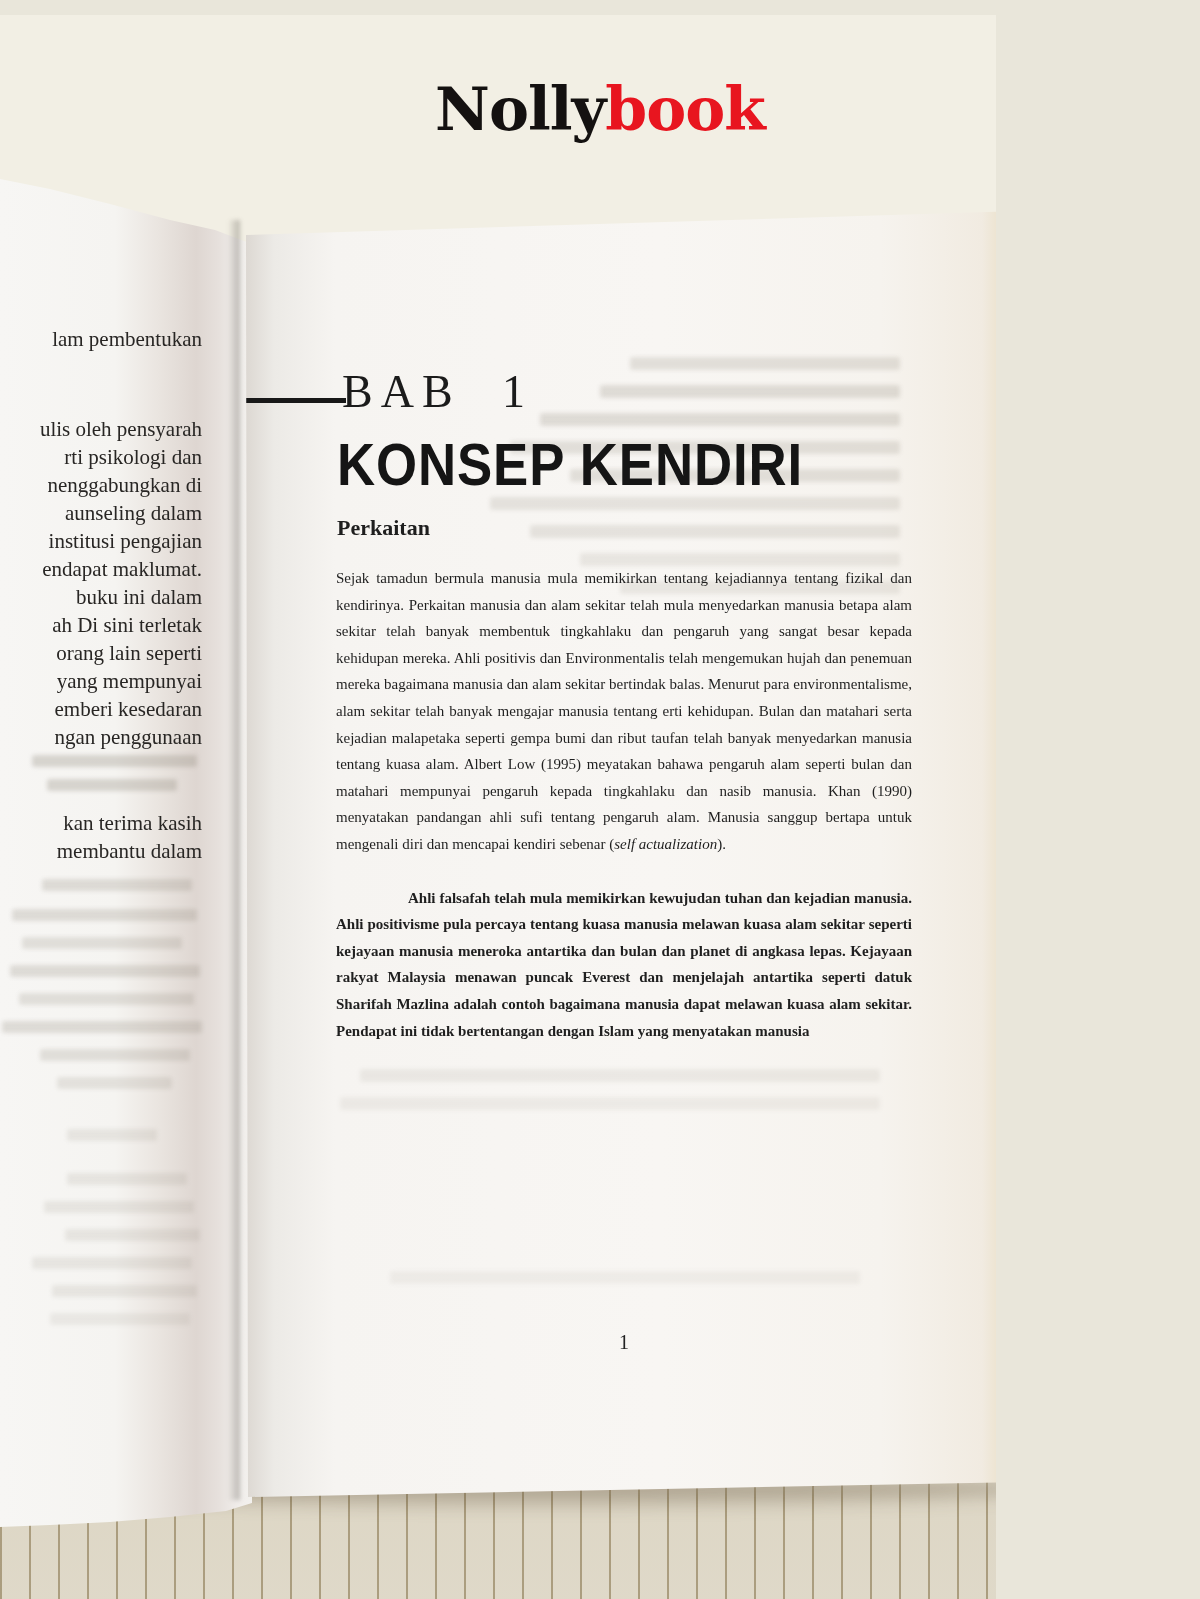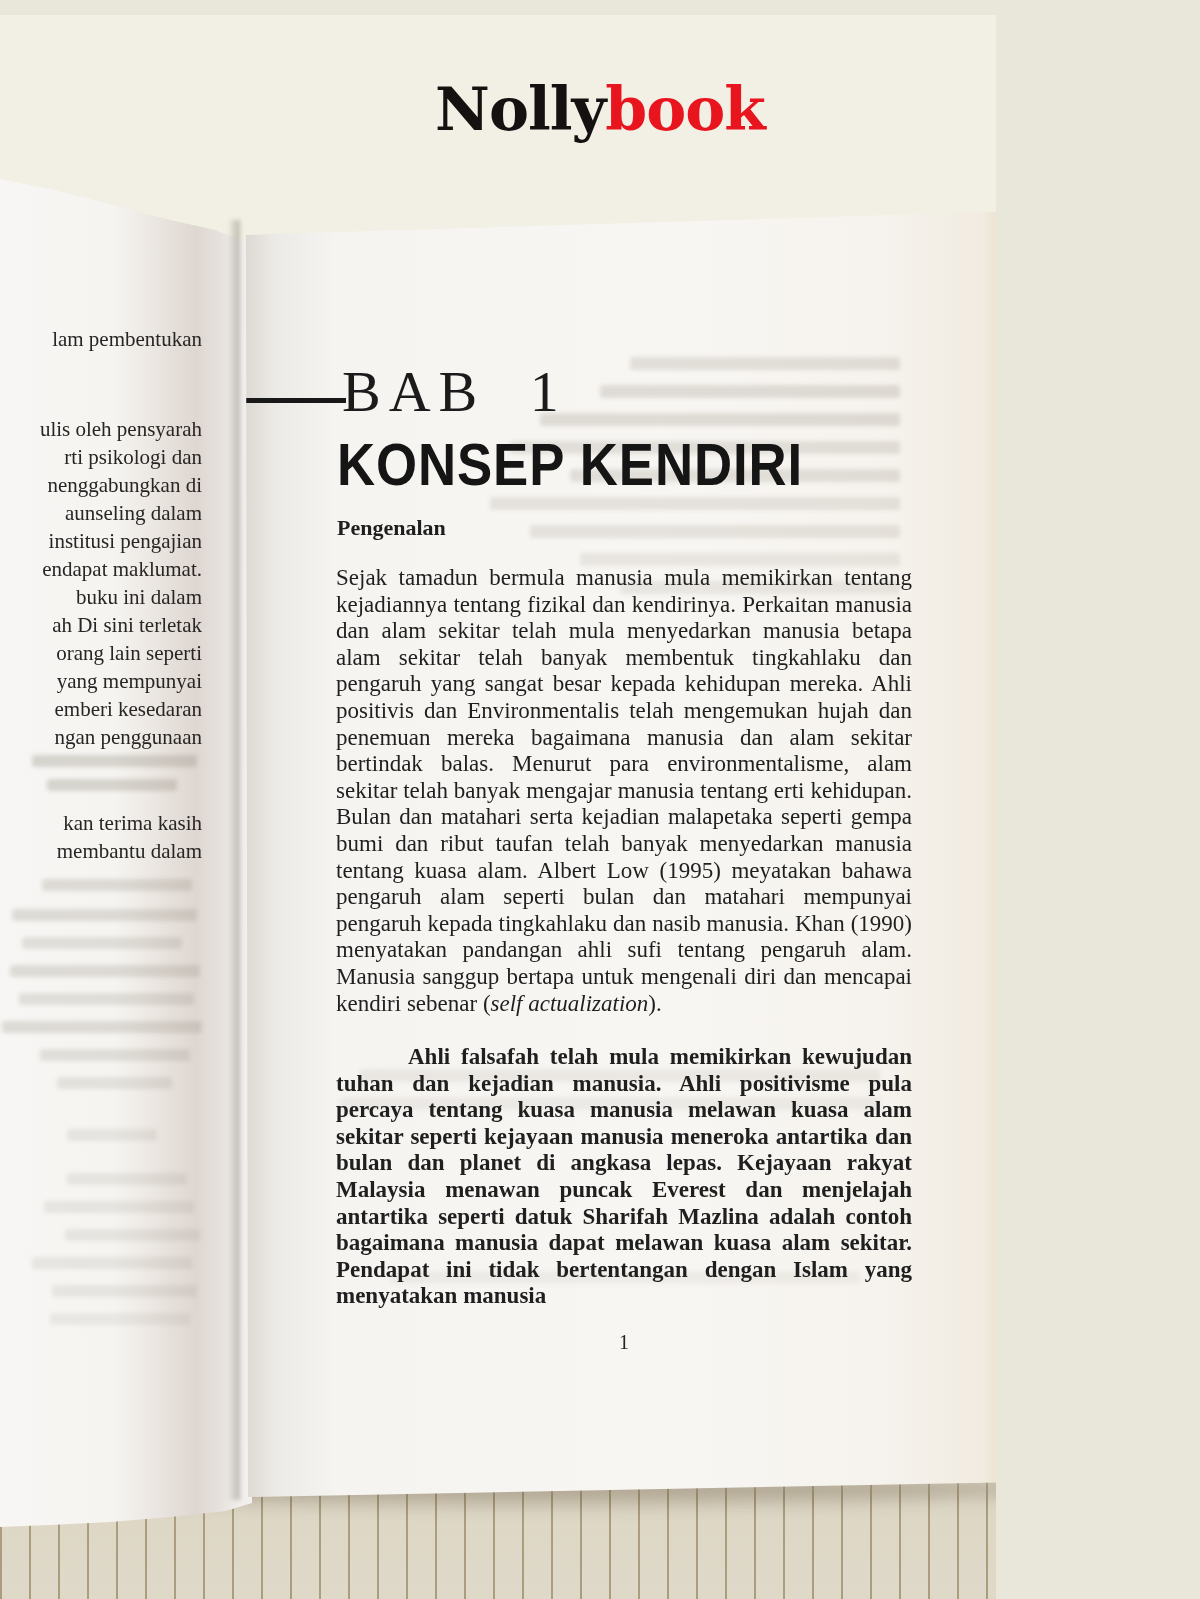--- a/index.html
+++ b/index.html
@@ -90,38 +90,38 @@
     filter:blur(2px);
   }
 
   .chapter-rule{
     position:absolute;left:0px;top:193px;width:106px;height:5px;
     background:#181818;
   }
   .chapter-label{
     position:absolute;left:102px;top:156px;
     font-family:"Liberation Serif",serif;
-    font-size:58px;line-height:62px;color:#1b1b1b;
+    font-size:46px;line-height:62px;color:#1b1b1b;
     letter-spacing:8px;word-spacing:22px;
   }
   .chapter-title{
     position:absolute;left:97px;top:228px;
     font-family:"Liberation Sans",sans-serif;
     font-weight:700;font-size:60px;line-height:64px;color:#151515;
     letter-spacing:1px;
     transform:scaleX(0.88);transform-origin:left center;
     white-space:nowrap;
   }
   .section-heading{
     position:absolute;left:97px;top:310px;
     font-weight:700;font-size:22px;color:#1e1e1e;
   }
   .body-col{
     position:absolute;left:96px;top:360px;width:576px;
-    font-size:23px;line-height:26.6px;color:#1f1f1f;
+    font-size:15px;line-height:26.6px;color:#1f1f1f;
     text-align:justify;
   }
   .body-para{margin:0;}
   .body-para + .body-para{margin-top:27px;text-indent:72px;font-weight:bold;}
   .page-number{
     position:absolute;left:96px;top:1126px;width:576px;
     text-align:center;font-size:20px;color:#222;
   }
 </style>
 </head>
@@ -198,21 +198,21 @@
     <div class="ghost" style="left:120px;top:864px;width:520px;height:13px;opacity:.4"></div>
     <div class="ghost" style="left:100px;top:892px;width:540px;height:13px;opacity:.35"></div>
     <div class="ghost" style="left:150px;top:1066px;width:470px;height:13px;opacity:.3"></div>
 
     <div class="chapter-rule"></div>
 
     <div class="chapter-label">BAB 1</div>
 
     <div class="chapter-title">KONSEP KENDIRI</div>
 
-    <div class="section-heading">Pengenalan</div>
+    <div class="section-heading">Perkaitan</div>
 
     <div class="body-col">
       <p class="body-para"><span>Sejak tamadun bermula manusia mula memikirkan tentang kejadiannya tentang fizikal dan kendirinya. Perkaitan manusia dan alam sekitar telah mula menyedarkan manusia betapa alam sekitar telah banyak membentuk tingkahlaku dan pengaruh yang sangat besar kepada kehidupan mereka. Ahli positivis dan Environmentalis telah mengemukan hujah dan penemuan mereka bagaimana manusia dan alam sekitar bertindak balas. Menurut para environmentalisme, alam sekitar telah banyak mengajar manusia tentang erti kehidupan. Bulan dan matahari serta kejadian malapetaka seperti gempa bumi dan ribut taufan telah banyak menyedarkan manusia tentang kuasa alam. Albert Low (1995) meyatakan bahawa pengaruh alam seperti bulan dan matahari mempunyai pengaruh kepada tingkahlaku dan nasib manusia. Khan (1990) menyatakan pandangan ahli sufi tentang pengaruh alam. Manusia sanggup bertapa untuk mengenali diri dan mencapai kendiri sebenar (</span><i>self actualization</i><span>).</span></p>
       <p class="body-para">Ahli falsafah telah mula memikirkan kewujudan tuhan dan kejadian manusia. Ahli positivisme pula percaya tentang kuasa manusia melawan kuasa alam sekitar seperti kejayaan manusia meneroka antartika dan bulan dan planet di angkasa lepas. Kejayaan rakyat Malaysia menawan puncak Everest dan menjelajah antartika seperti datuk Sharifah Mazlina adalah contoh bagaimana manusia dapat melawan kuasa alam sekitar. Pendapat ini tidak bertentangan dengan Islam yang menyatakan manusia</p>
     </div>
 
     <div class="page-number">1</div>
   </div>
 
   <div class="gutter-crease"></div>

